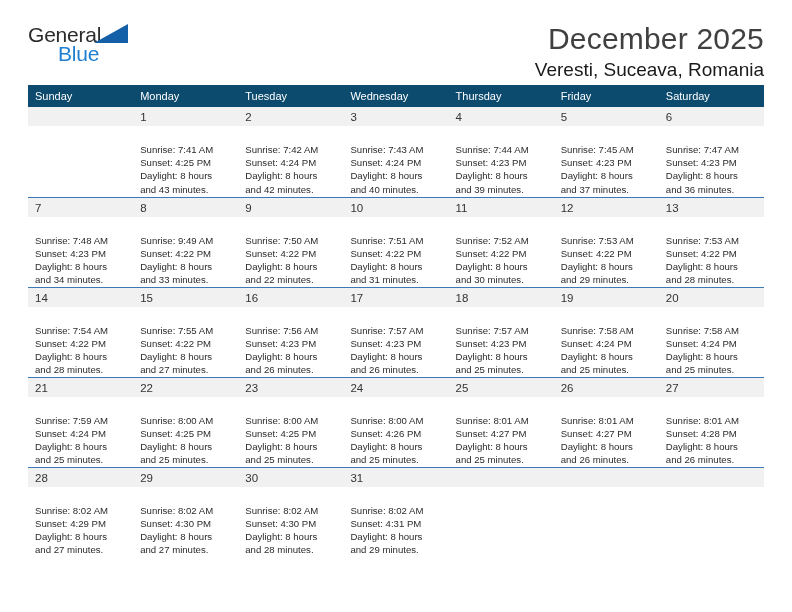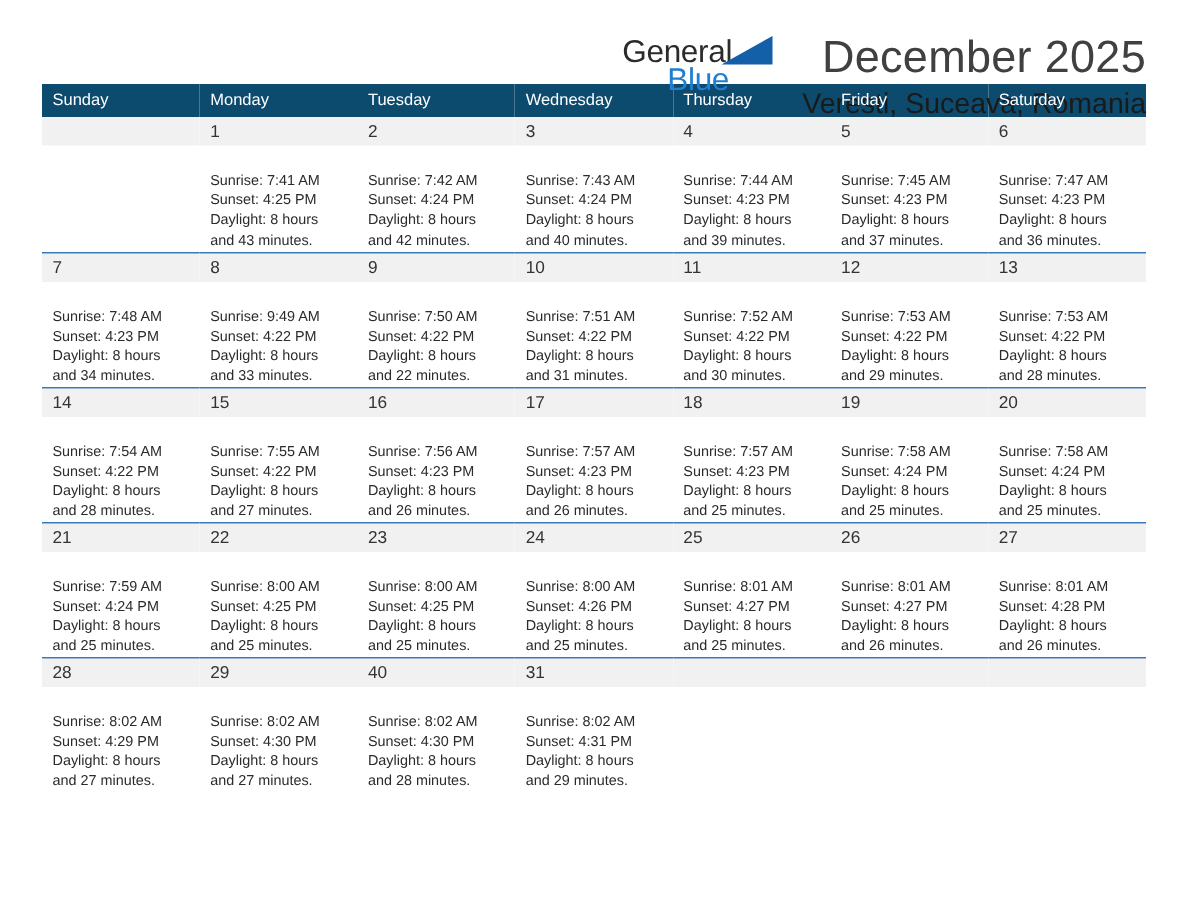--- a/index.html
+++ b/index.html
@@ -19,22 +19,22 @@
     width: 792px;
     height: 612px;
     box-sizing: border-box;
     padding: 0 28px;
   }
 
   
   .header {
     display: flex;
     align-items: flex-start;
-    justify-content: flex-end;
-    height: 56px;
+    justify-content: space-between;
+    height: 85px;
     padding-top: 22px;
     box-sizing: border-box;
   }
   .logo {
     position: relative;
     width: 120px;
     height: 48px;
     line-height: 1;
     user-select: none;
   }
@@ -433,21 +433,21 @@
           <td class="">
             <div class="daynum">29</div>
             <div class="cell-body">
               <div>Sunrise: 8:02 AM</div>
               <div>Sunset: 4:30 PM</div>
               <div>Daylight: 8 hours</div>
               <div>and 27 minutes.</div>
             </div>
           </td>
           <td class="">
-            <div class="daynum">40</div>
+            <div class="daynum">30</div>
             <div class="cell-body">
               <div>Sunrise: 8:02 AM</div>
               <div>Sunset: 4:30 PM</div>
               <div>Daylight: 8 hours</div>
               <div>and 28 minutes.</div>
             </div>
           </td>
           <td class="">
             <div class="daynum">31</div>
             <div class="cell-body">

